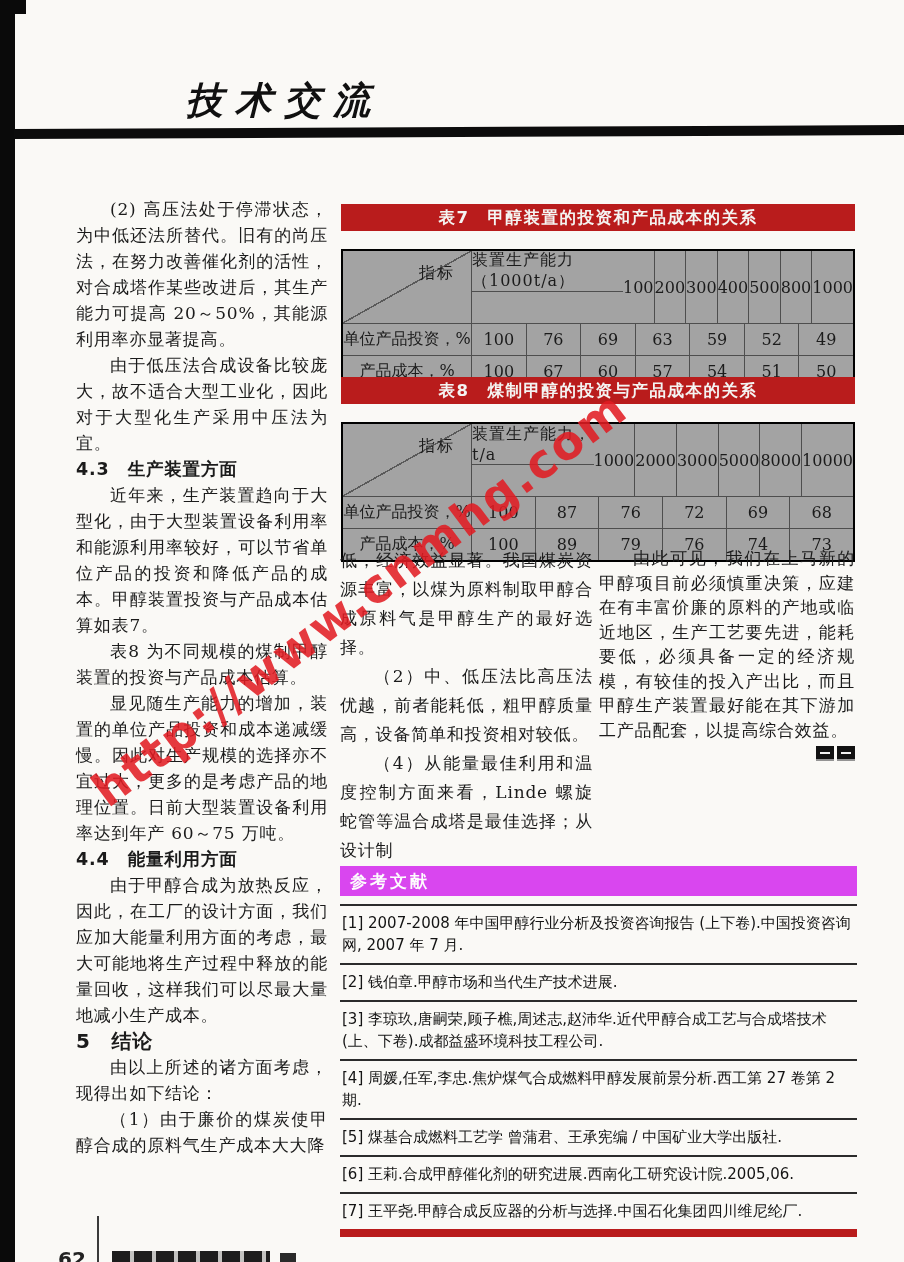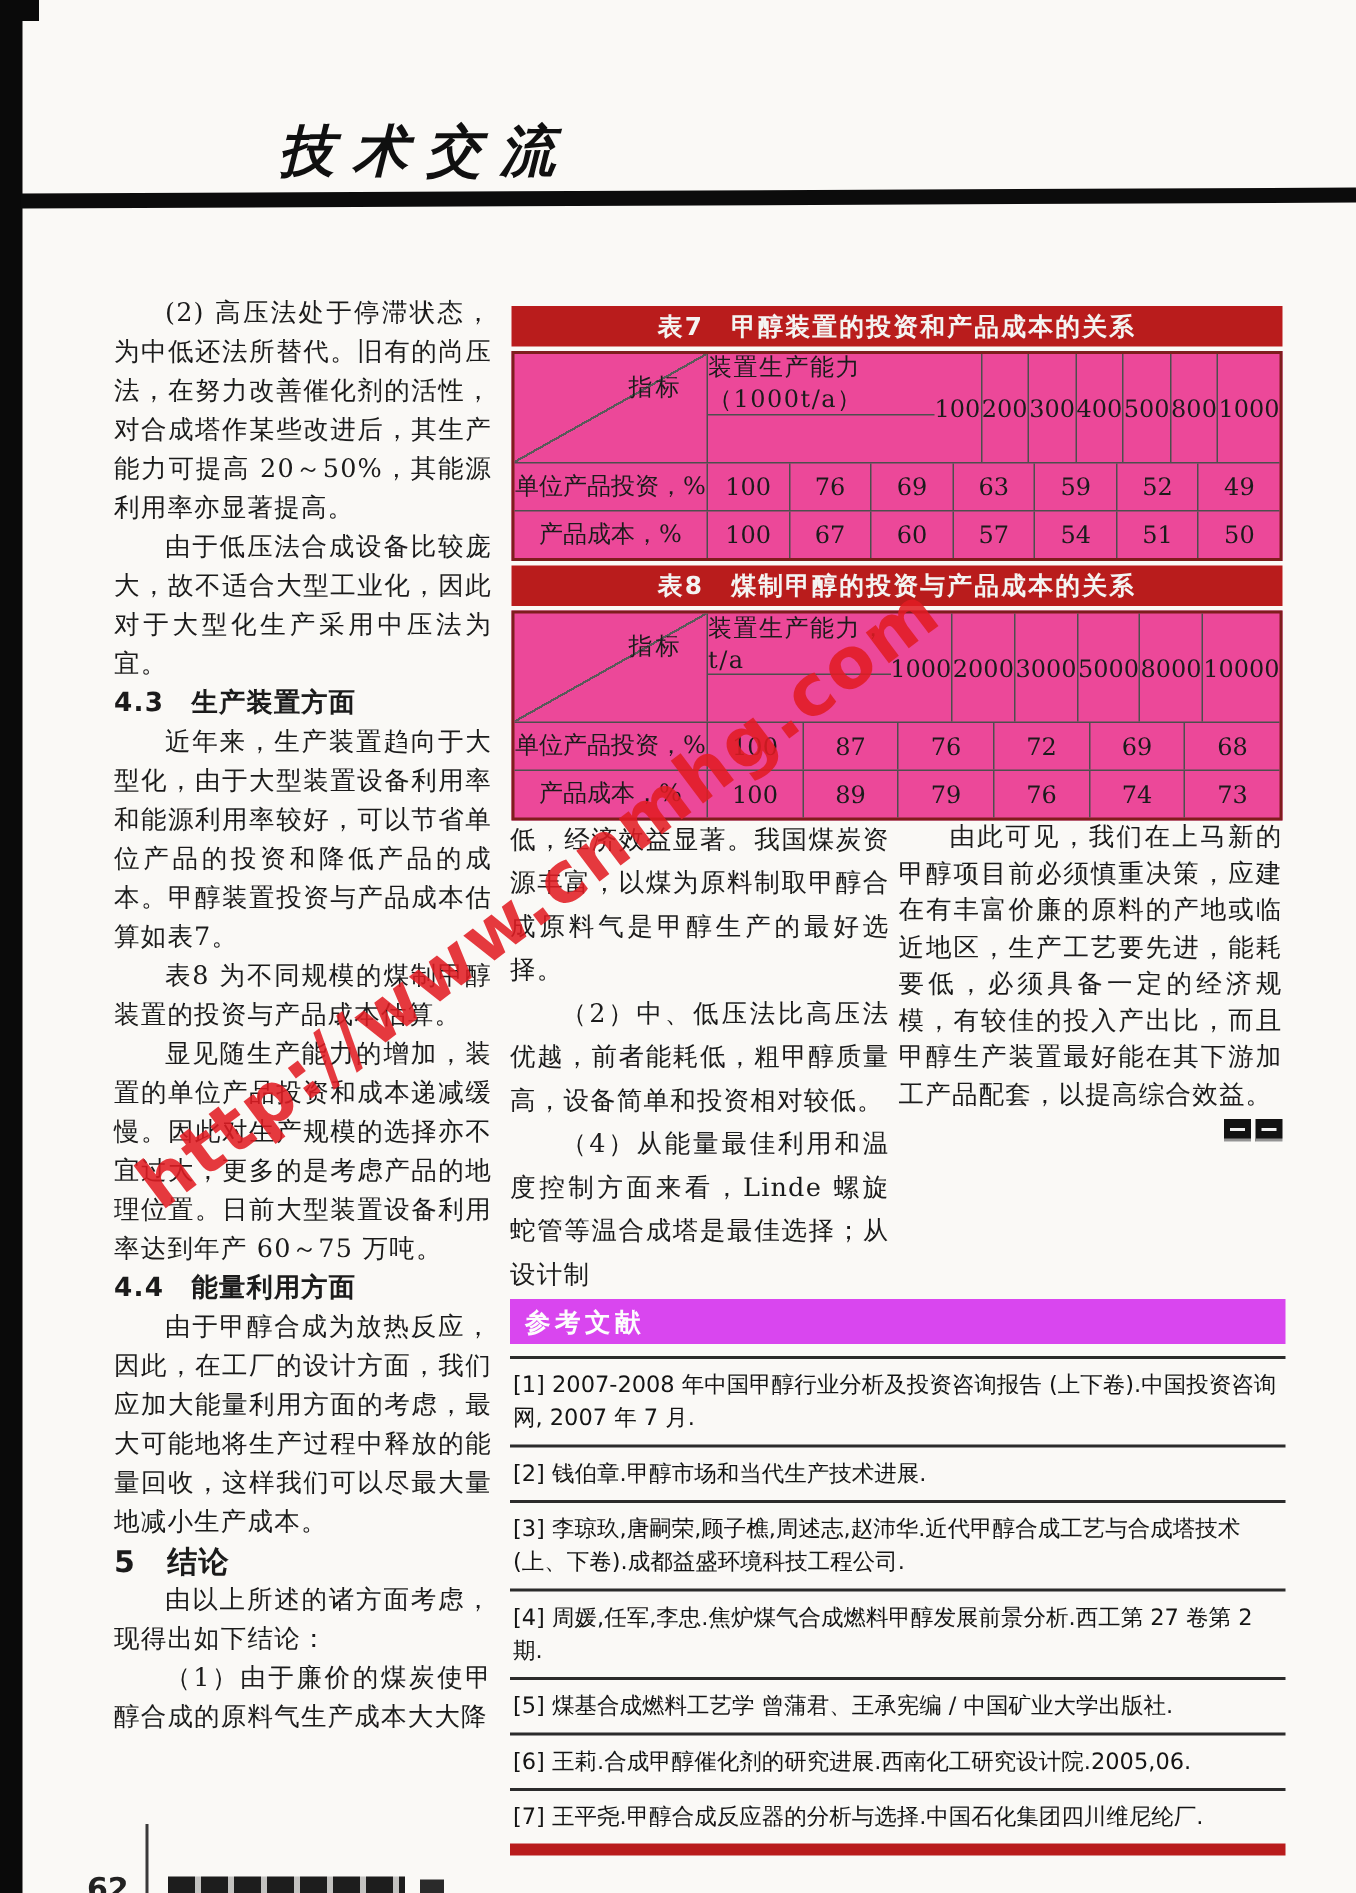--- a/index.html
+++ b/index.html
@@ -30,21 +30,21 @@
   .t-hg{font-size:17.5px;margin-top:28px;}
   .t-h2{font-size:20px;margin:42px 0 30px;}
   
   .tbl{position:absolute;left:341px;width:514px;}
   #table7{top:204px;}
   #table8{top:377px;}
   .tbl-title{
     height:27px;background:#b91c1c;color:#f4f4f2;display:flex;align-items:center;justify-content:center;
     font-family:"DejaVu Sans","Liberation Sans",sans-serif;font-weight:bold;font-size:16.5px;letter-spacing:1.5px;
   }
-  .tbl-grid{margin-top:3px;border:2px solid #7f1d1d;background:#ec4899;}
+  .tbl-grid{margin-top:18px;border:2px solid #000000;background:#a3a3a3;}
   .tbl-head{display:flex;height:72px;}
   .corner{width:128px;border-right:1px solid #4e4e4e;position:relative;}
   .corner-diag{position:absolute;left:0;top:0;right:0;bottom:0;
     background:linear-gradient(to bottom right,transparent 49.4%,#5a5a5a 49.4%,#5a5a5a 50.6%,transparent 50.6%);}
   .corner-label{position:absolute;top:12px;right:16px;font-size:16px;letter-spacing:2px;}
   .head-right{flex:1;display:flex;}
   .cap-header{height:40px;border-bottom:1px solid #4e4e4e;display:flex;align-items:center;justify-content:center;font-size:16px;letter-spacing:1px;}
   .cap-cells{flex:1;display:flex;}
   .cells-flex{display:flex;flex:1;}
   .cell{flex:1;border-right:1px solid #4e4e4e;display:flex;align-items:center;justify-content:center;font-size:16px;}

